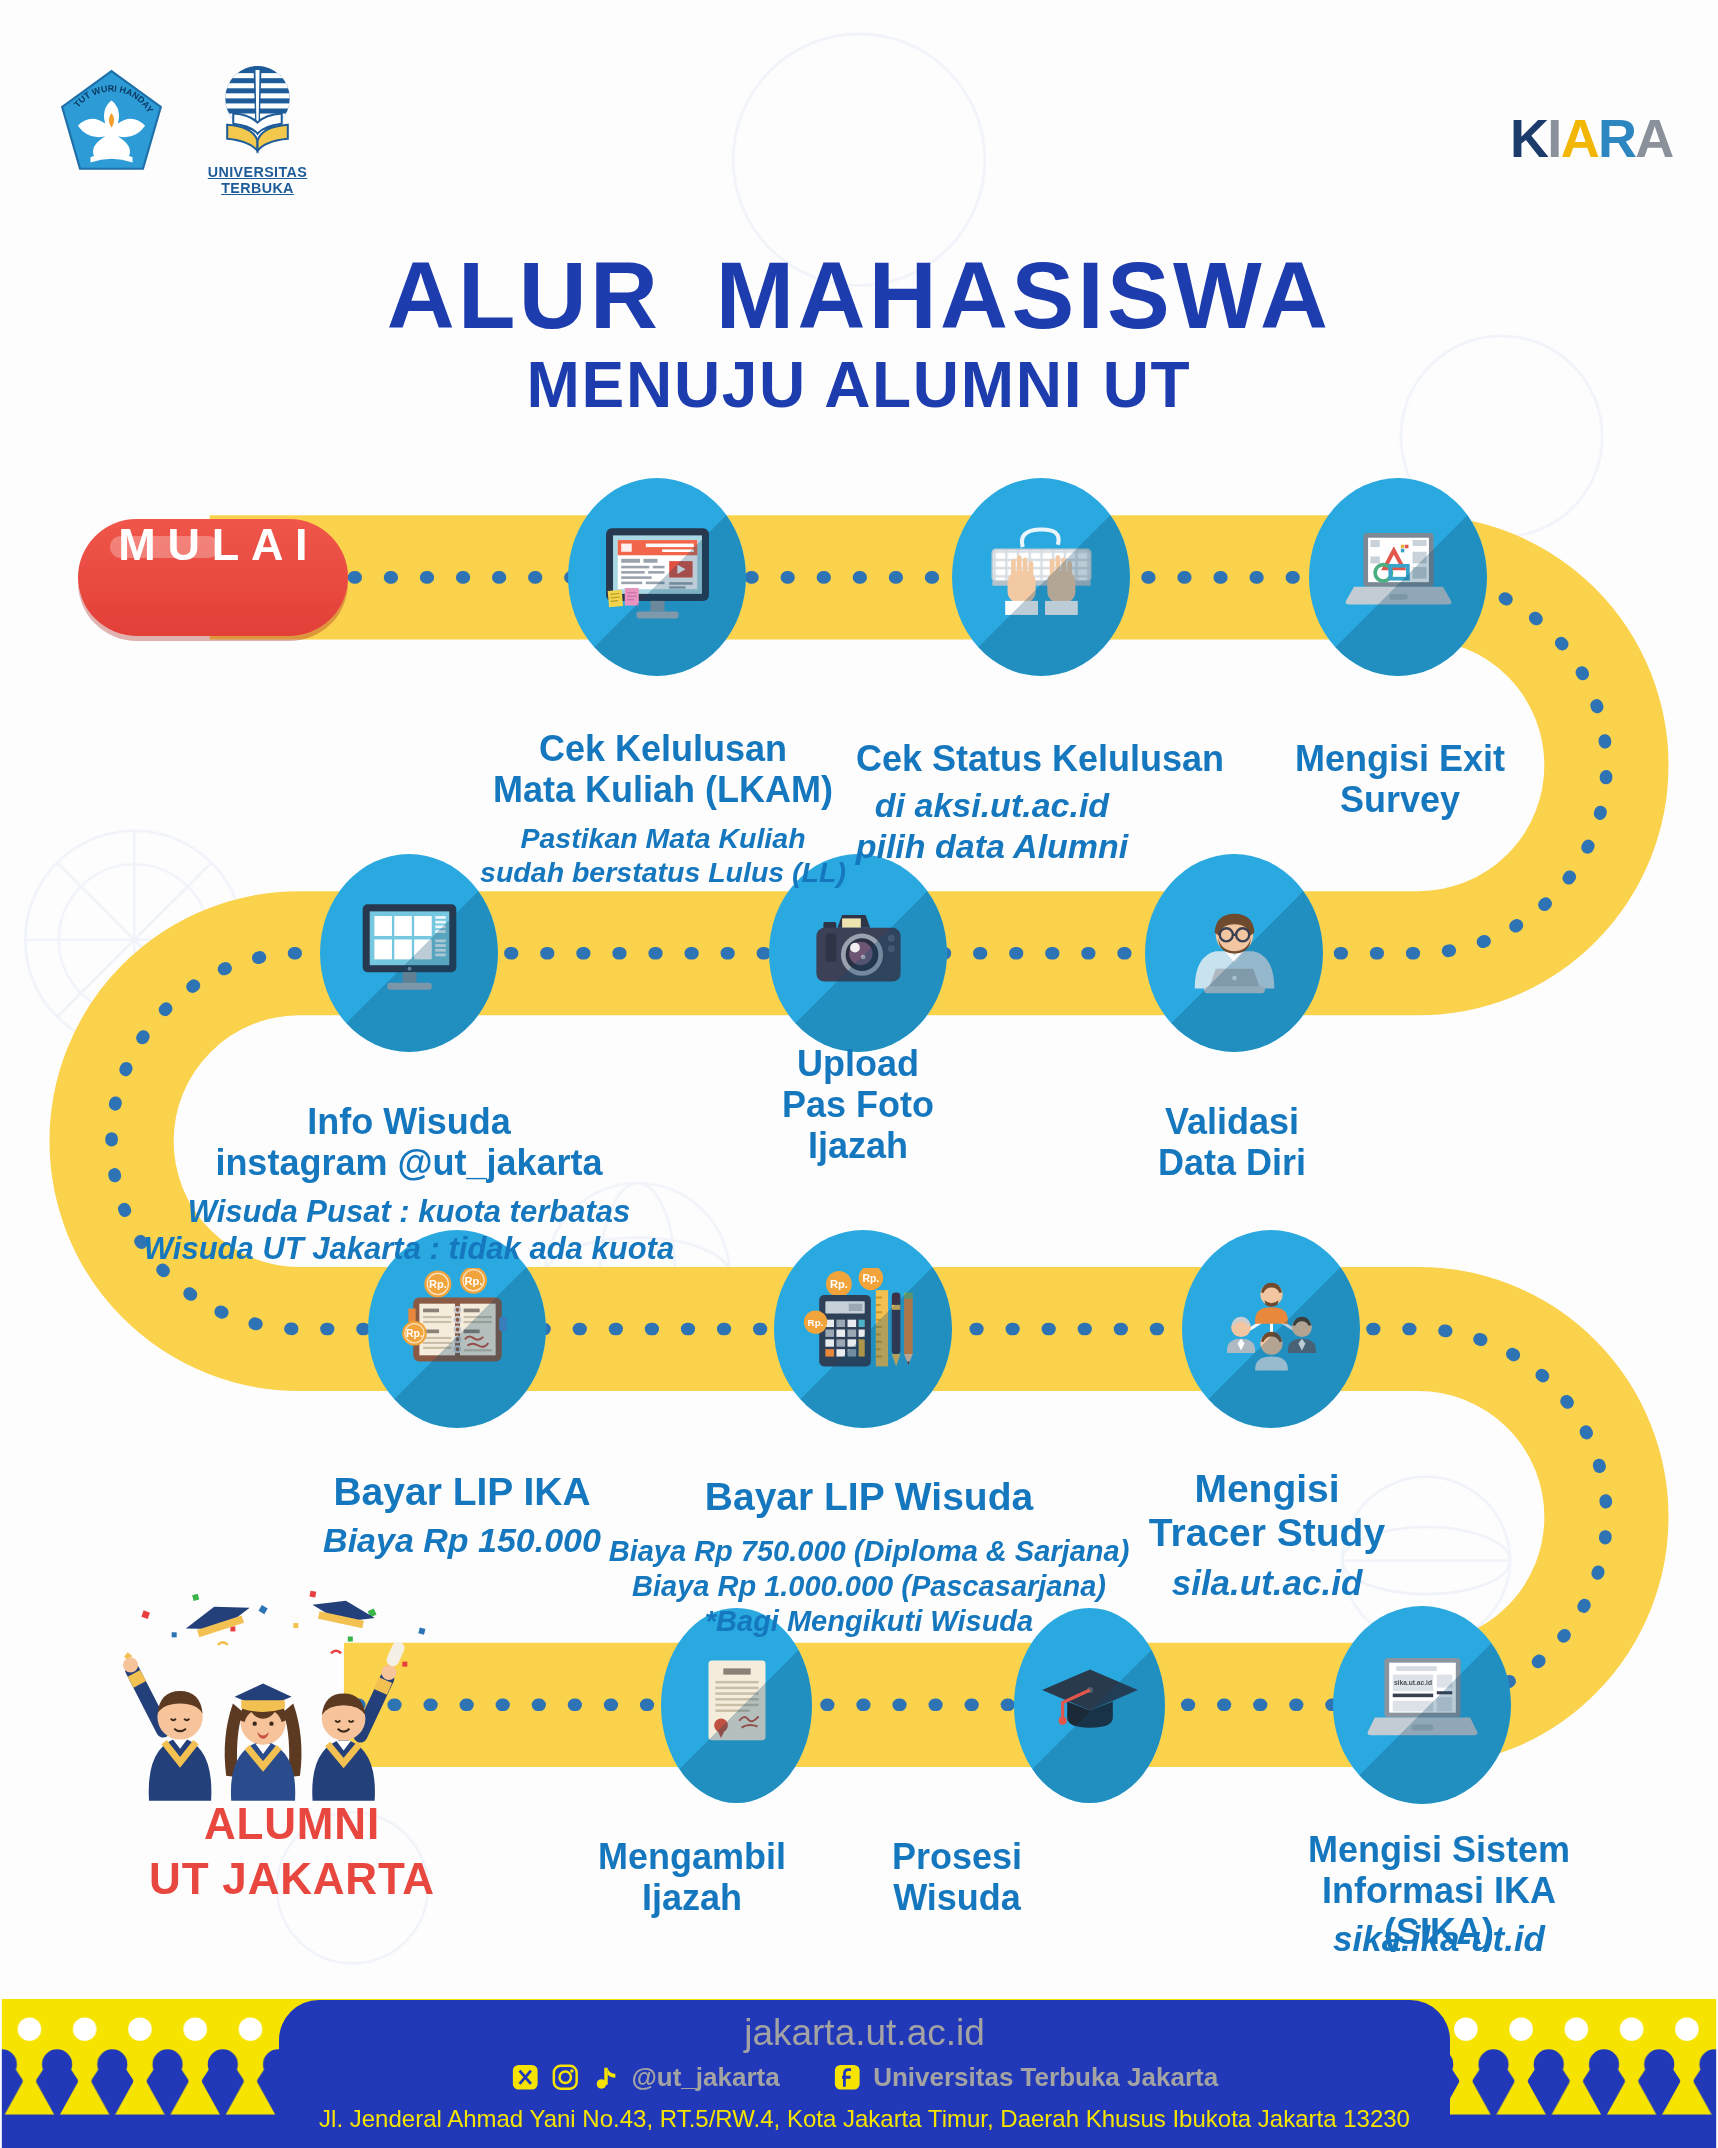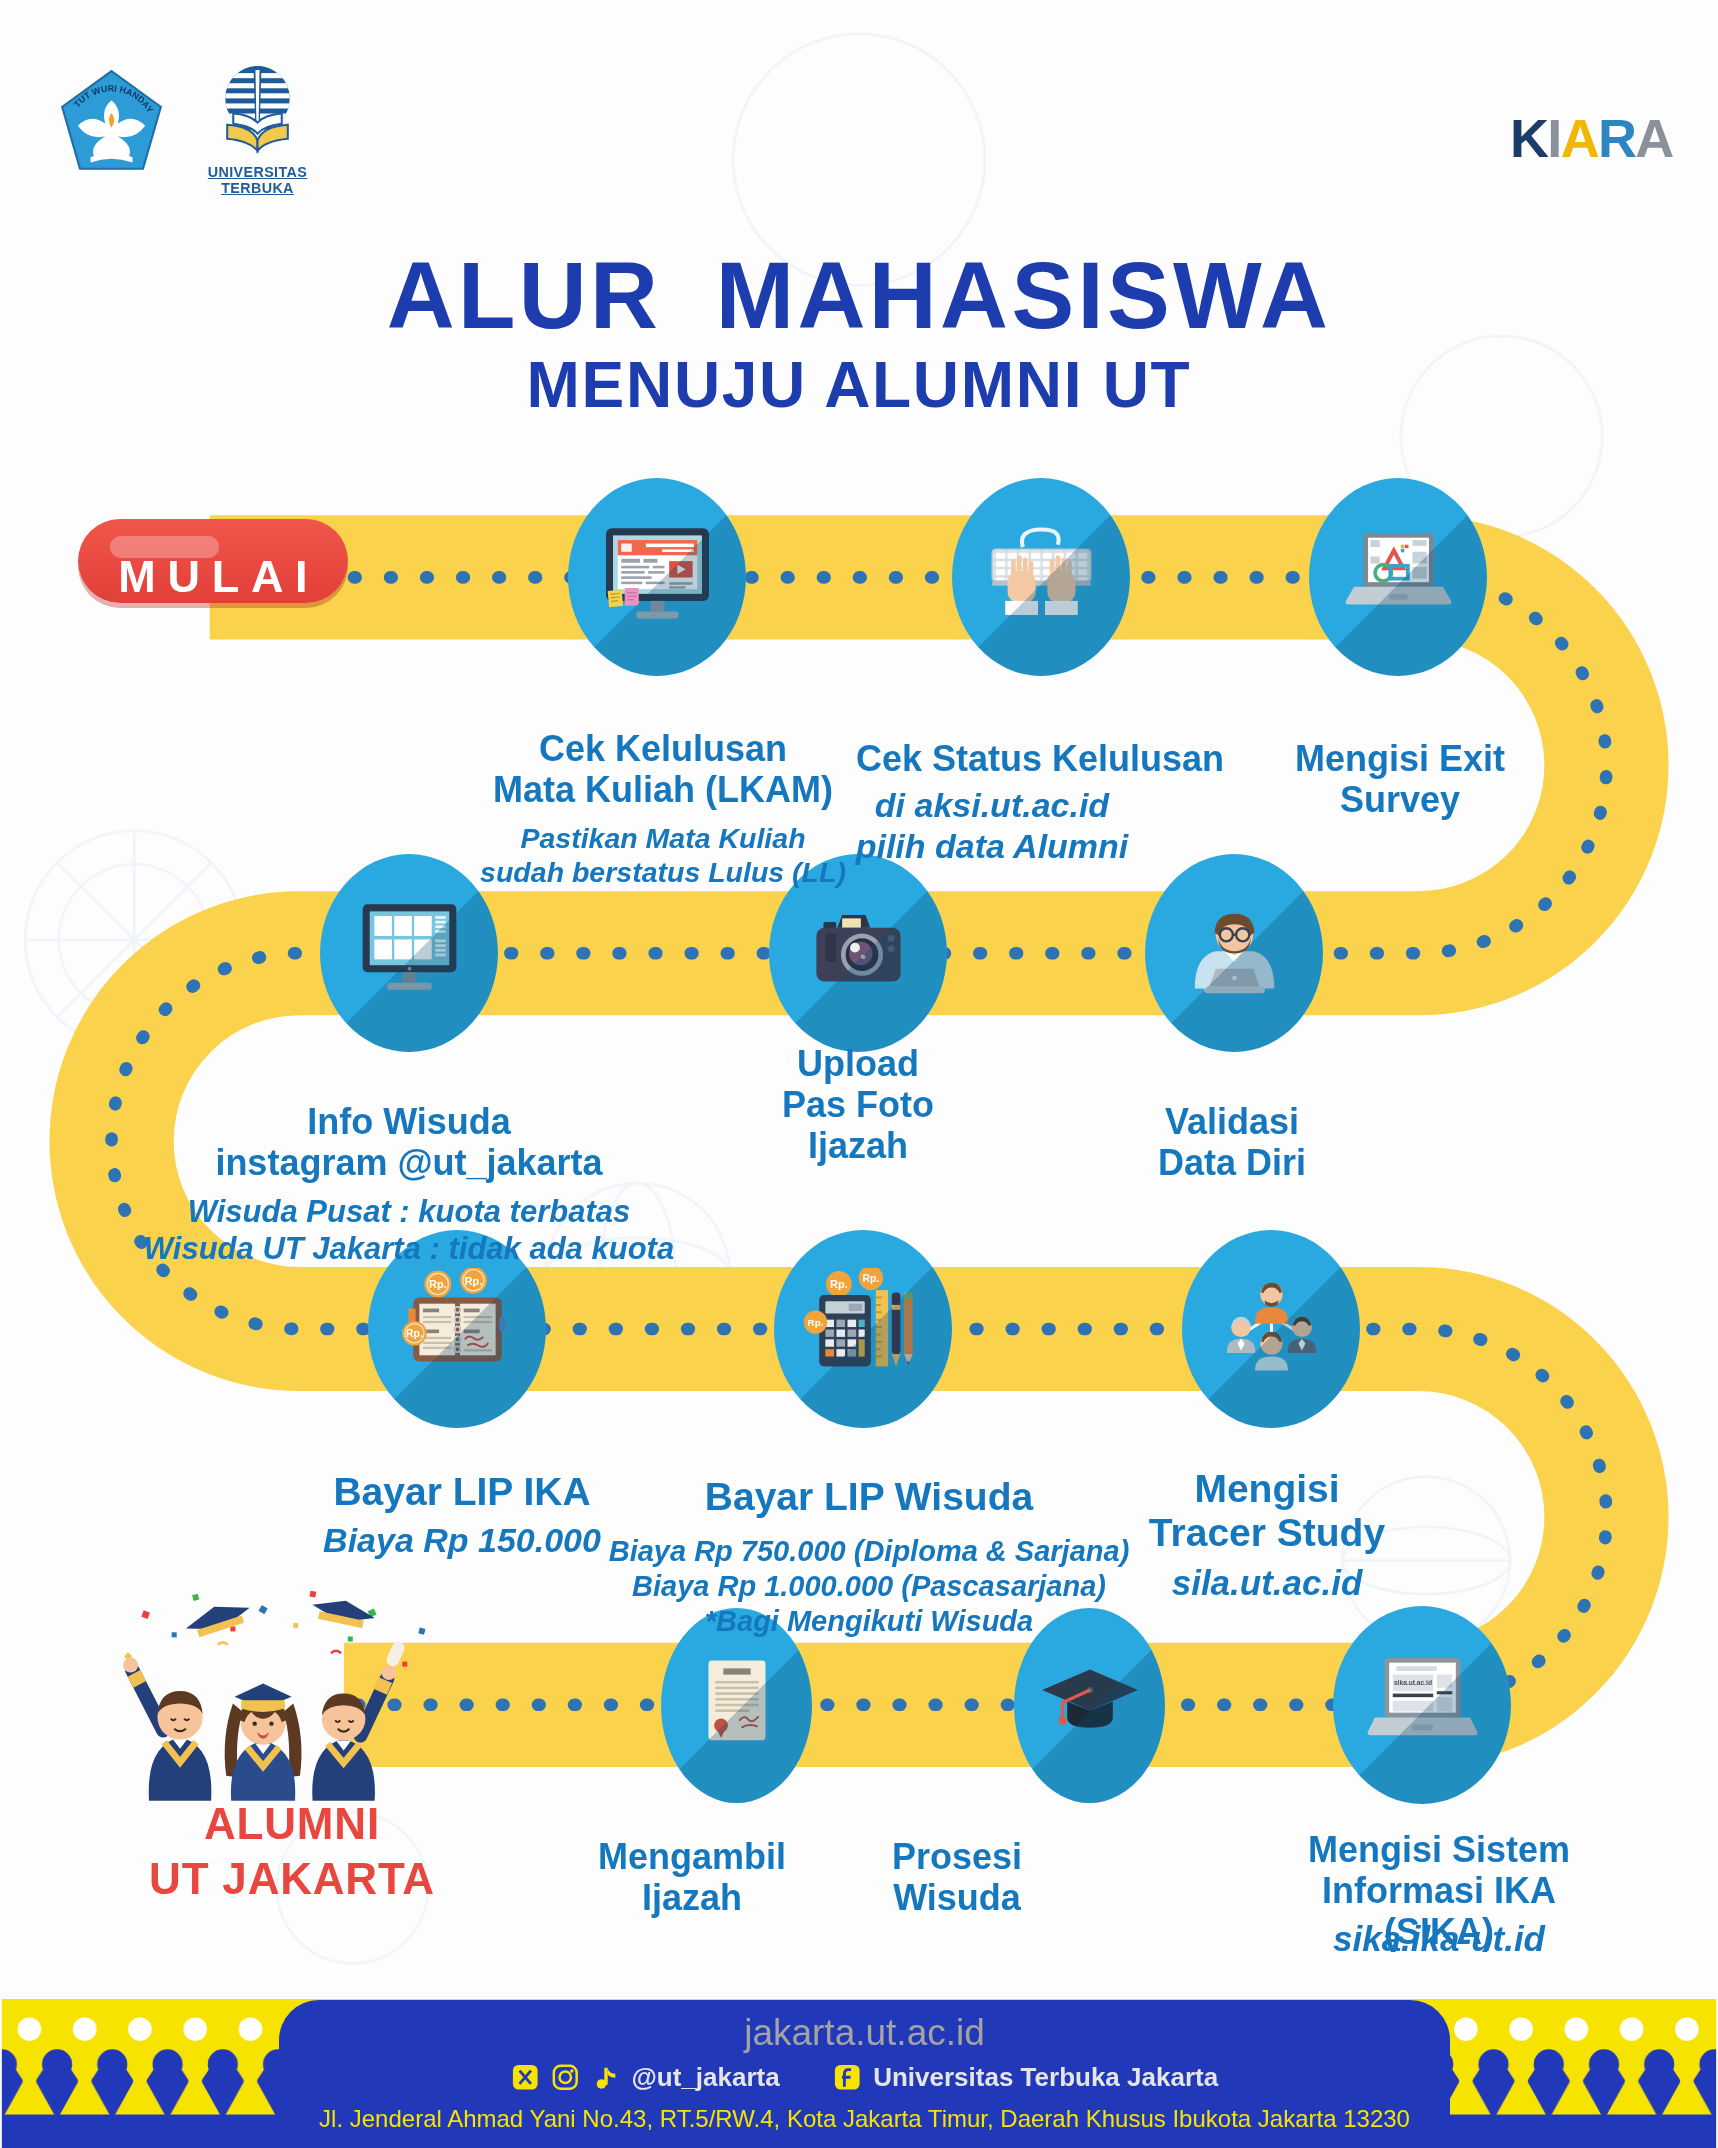--- a/index.html
+++ b/index.html
@@ -25,34 +25,34 @@
         display:flex;align-items:center;justify-content:center;}
   .node::after{content:'';position:absolute;inset:0;border-radius:50%;
         background:linear-gradient(135deg,rgba(0,0,0,0) 52%,rgba(13,74,110,.28) 52%);}
   .node svg{position:relative;}
   
   .step-title{position:absolute;transform:translateX(-50%);text-align:center;color:#1577BE;
         font-weight:700;white-space:pre-line;line-height:1.14;font-size:36px;z-index:3;}
   .step-note{position:absolute;transform:translateX(-50%);text-align:center;color:#1577BE;
         font-weight:700;font-style:italic;white-space:pre-line;line-height:1.2;font-size:29px;z-index:3;}
   
-  .mulai{position:absolute;left:78px;top:519px;width:270px;height:84px;border-radius:59px;
-        background:linear-gradient(180deg,#F0564A,#E23F39);display:flex;align-items:flex-end;justify-content:center;
+  .mulai{position:absolute;left:78px;top:519px;width:270px;height:117px;border-radius:59px;
+        background:linear-gradient(180deg,#F0564A,#E23F39);display:flex;align-items:flex-start;justify-content:center;
         z-index:4;box-shadow:0 5px 0 rgba(170,40,35,.35);}
   .mulai::before{content:'';position:absolute;left:32px;top:17px;width:109px;height:22px;border-radius:11px;
         background:rgba(255,255,255,.28);}
   .mulai span{color:#fff;font-weight:700;font-size:45px;letter-spacing:11.7px;padding-left:11.7px;}
   .alumni-label{position:absolute;transform:translateX(-50%);text-align:center;color:#E8473F;
         font-weight:700;font-size:44px;line-height:1.25;white-space:pre-line;z-index:4;letter-spacing:0.8px;}
   
   .footer-panel{position:absolute;left:279px;top:2000px;width:1171px;height:148px;z-index:6;
         background:#2139B8;border-radius:40px 40px 0 0;display:flex;flex-direction:column;
         align-items:center;justify-content:flex-start;padding-top:11.7px;box-sizing:border-box;}
   .site{color:#a3a3a3;font-weight:400;font-size:37px;}
-  .social-row{display:flex;align-items:center;gap:11.7px;margin-top:8.4px;color:#e5e5e5;
+  .social-row{display:flex;align-items:center;gap:11.7px;margin-top:8.4px;color:#a3a3a3;
         font-weight:700;font-size:26px;}
   .social-row .gap{width:30px;}
   .addr{color:#F6E400;font-weight:400;font-size:24px;margin-top:11.7px;}
   .icon16{display:inline-block;vertical-align:middle;}
 </style>
 </head>
 <body>
 
 <div class="page">
 

